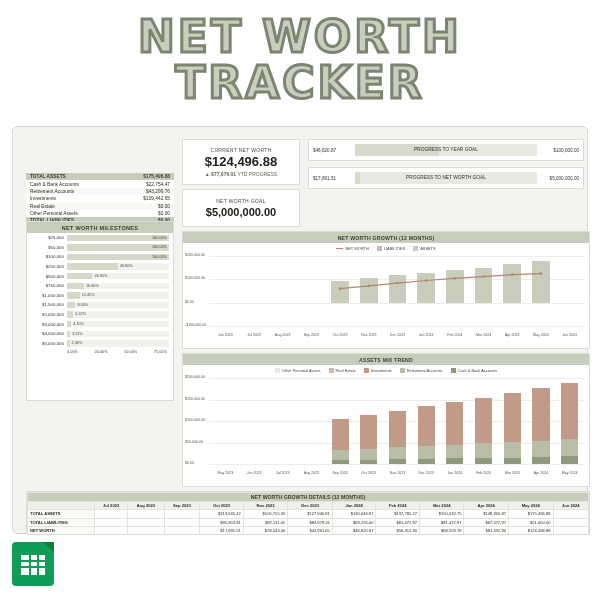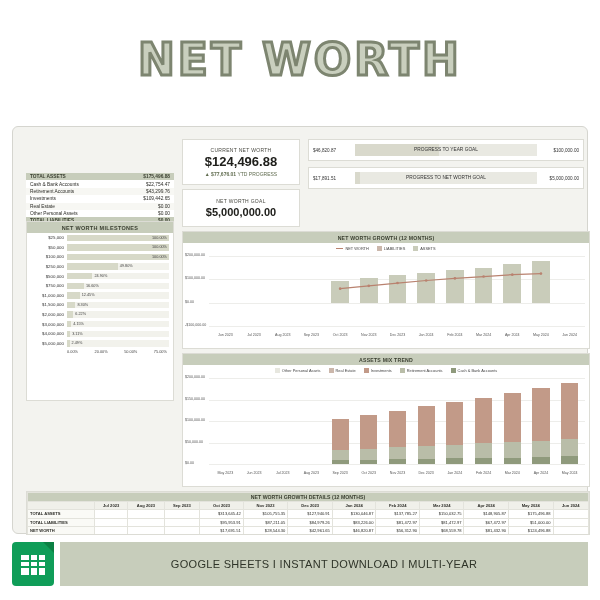--- a/index.html
+++ b/index.html
@@ -161,20 +161,21 @@
     flex:1; height:44px; margin-left:6px; background:#c7cdbb;
     display:flex; align-items:center; justify-content:center;
     color:#2f3429; font-size:11px; letter-spacing:.3px;
   }
 </style>
 </head>
 <body>
 
 <div class="title-wrap">
   <div class="title-line l1">NET WORTH</div>
+  <div class="title-line l2">TRACKER</div>
 </div>
 
 <div class="sheet">
  <div class="sheet-body">
 
 
   <div class="cnw">
     <div class="cap">CURRENT NET WORTH</div>
     <div class="big">$124,496.88</div>
     <div class="sub">
@@ -566,14 +567,13 @@
 <div class="footer">
   <div class="gicon">
     <div class="fold"></div>
     <div class="grid">
       <i style="left:0;top:5px;width:24px;height:1.5px"></i>
       <i style="left:0;top:11px;width:24px;height:1.5px"></i>
       <i style="left:8px;top:0;width:1.5px;height:20px"></i>
       <i style="left:16px;top:0;width:1.5px;height:20px"></i>
     </div>
   </div>
-  <div class="fbar">GOOGLE SHEETS I INSTANT DOWNLOAD I MULTI-YEAR</div>
 </div>
 
 </body></html>

